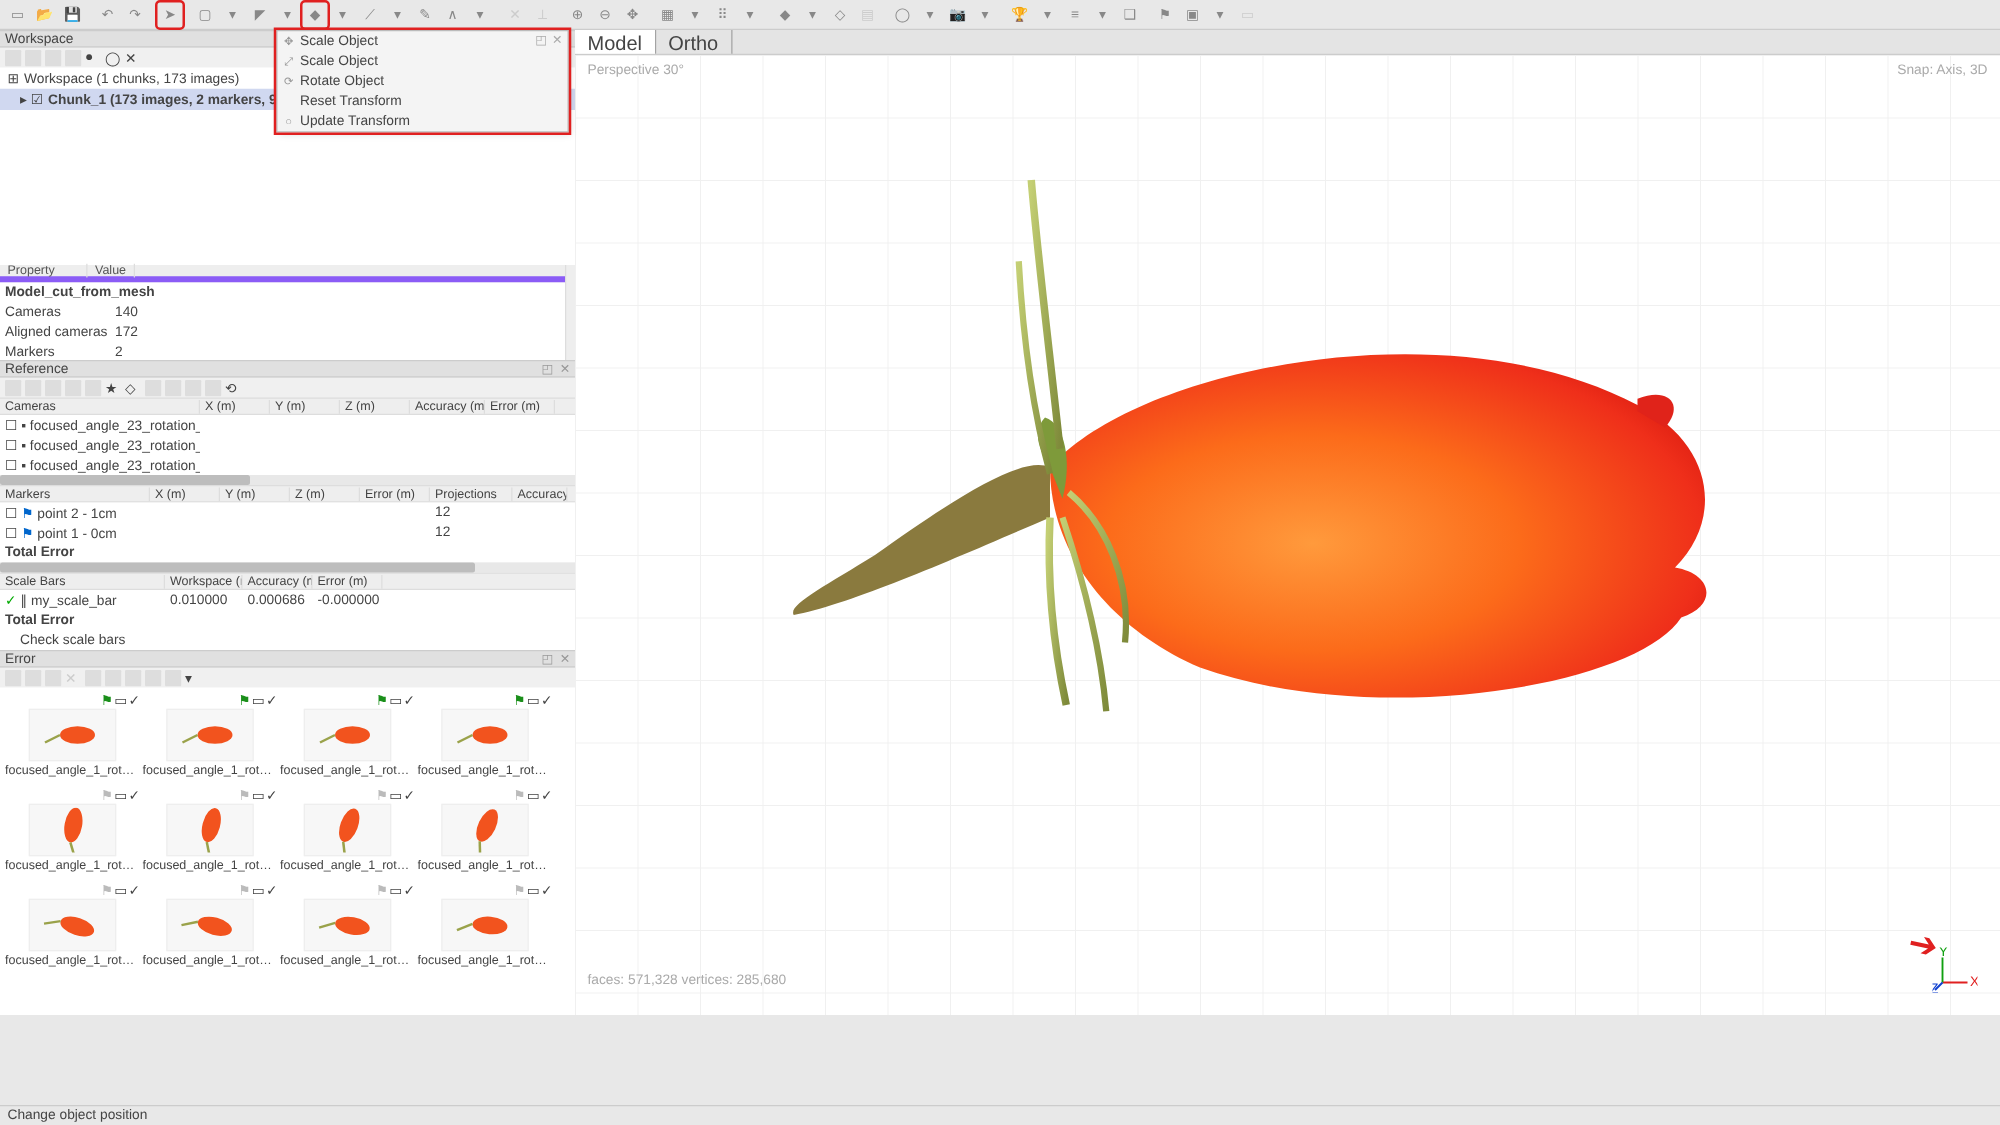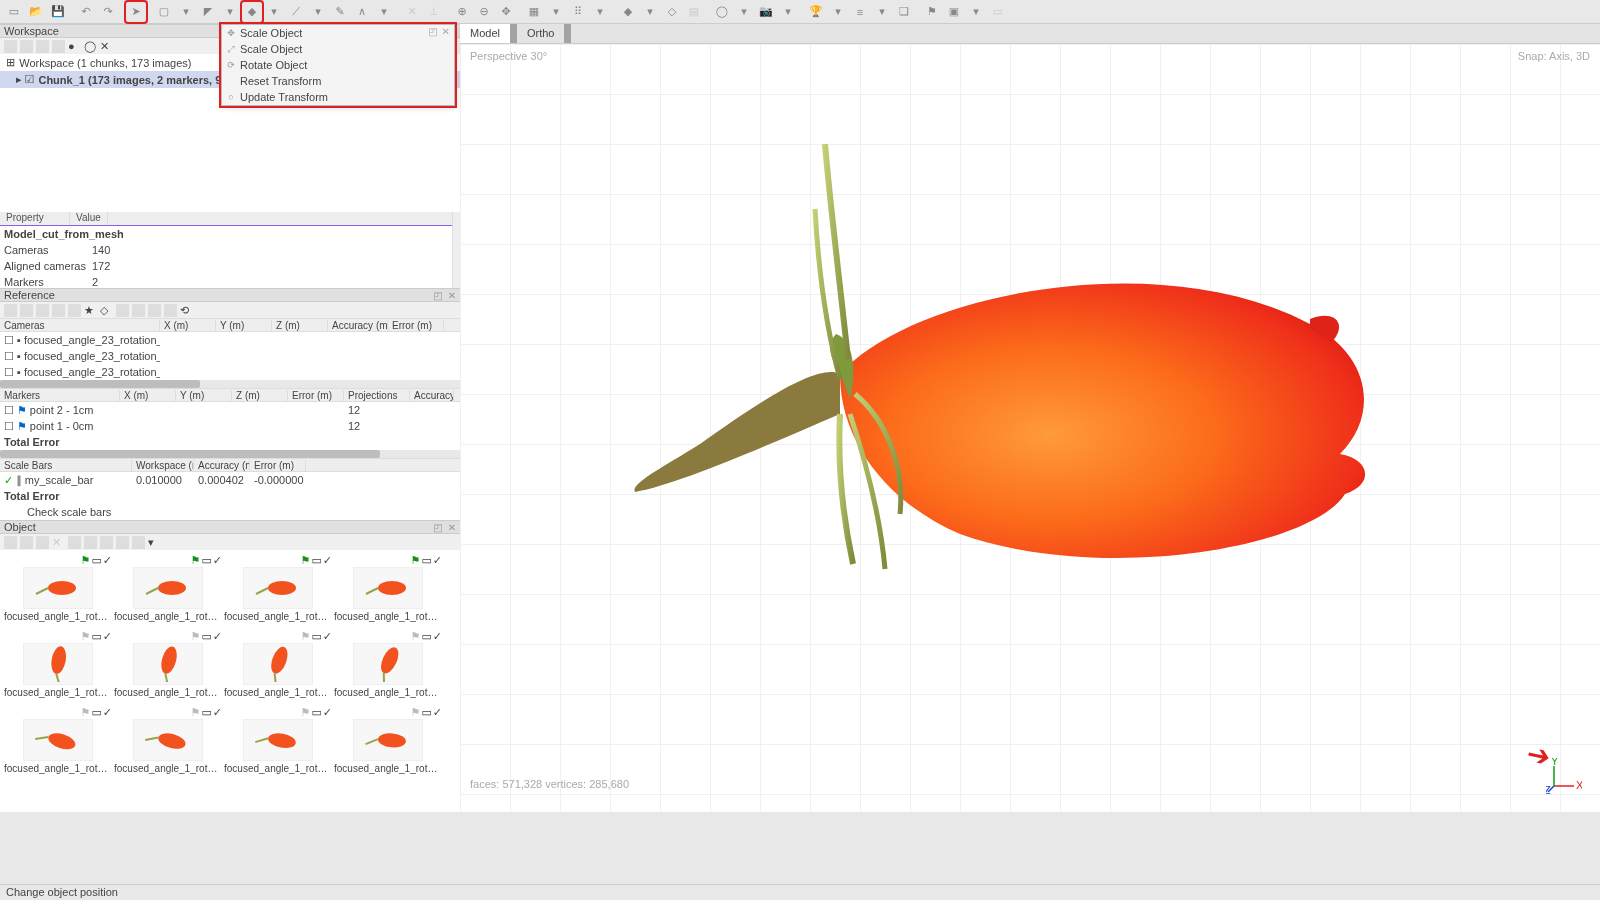--- a/index.html
+++ b/index.html
@@ -12,21 +12,21 @@
 .left{width:460px;display:flex;flex-direction:column;background:#f2f2f2}
 .right{flex:1;display:flex;flex-direction:column;background:#fff;position:relative}
 .panel-head{height:14px;background:#e0e0e0;border-top:1px solid #ccc;border-bottom:1px solid #ccc;display:flex;align-items:center;padding:0 4px;font-size:10px;color:#555;position:relative}
 .panel-head .dock{position:absolute;right:2px;top:0;display:flex;gap:2px}
 .panel-head .dock span{width:12px;height:12px;display:flex;align-items:center;justify-content:center;color:#999;cursor:pointer;font-size:10px}
 .mini-tb{height:16px;background:#f0f0f0;display:flex;align-items:center;gap:3px;padding:0 4px}
 .mini-tb span{width:13px;height:13px;background:#ddd;border-radius:1px;cursor:pointer}
 .ws-tree{background:#fff;height:158px;overflow:hidden}
 .ws-row{padding:2px 6px;display:flex;align-items:center;gap:4px}
 .ws-row.sel{background:#d0d8f0}
-.prop-head{display:flex;background:#eee;border-bottom:1px solid #8b5cf6;height:14px;}
+.prop-head{display:flex;background:#eee;border-bottom:5px solid #8b5cf6;height:14px;align-items:center}
 .prop-head div{padding:0 6px;font-size:10px;color:#555;border-right:1px solid #ddd}
 .prop-body{background:#fff;height:62px;overflow:hidden}
 .prop-row{display:flex;height:16px;align-items:center}
 .prop-row div:first-child{width:88px;padding-left:4px}
 .prop-row div:last-child{padding-left:4px}
 .prop-row.b div{font-weight:bold}
 .tbl-head{display:flex;background:#eee;height:14px;align-items:center;border-top:1px solid #ddd;border-bottom:1px solid #ddd}
 .tbl-head div{padding:0 4px;font-size:10px;border-right:1px solid #ddd;overflow:hidden;white-space:nowrap}
 .tbl-body{background:#fff}
 .tbl-row{display:flex;height:16px;align-items:center}
@@ -37,21 +37,21 @@
 .scale .c0{width:132px}.scale .c1{width:62px}.scale .c2{width:56px}.scale .c3{width:56px}
 .sb-track{height:8px;background:#e8e8e8;position:relative}
 .sb-thumb{position:absolute;height:8px;background:#bdbdbd;border-radius:2px}
 .photos{flex:1;overflow:hidden;background:#fff;padding:4px}
 .ph-grid{display:flex;flex-wrap:wrap;gap:2px 2px}
 .ph-item{width:108px;height:74px;display:flex;flex-direction:column;align-items:center;position:relative}
 .ph-flags{align-self:flex-end;display:flex;gap:1px;font-size:9px;color:#888}
 .ph-thumb{width:70px;height:42px;background:#f7f7f7;border:1px solid #eee;display:flex;align-items:center;justify-content:center;position:relative}
 .ph-name{font-size:10px;margin-top:2px;text-align:center;white-space:nowrap;overflow:hidden;text-overflow:ellipsis;width:100%}
 .tabs{height:20px;background:#e4e4e4;display:flex;border-bottom:1px solid #ccc}
-.tab{padding:3px 10px;border-right:7px solid #a3a3a3;cursor:pointer;font-size:11px}
+.tab{padding:3px 10px;border-right:1px solid #a3a3a3;cursor:pointer;font-size:16px}
 .tab.active{background:#fff}
 .viewport{flex:1;position:relative;background:#fff;overflow:hidden}
 .grid-bg{position:absolute;inset:0;background-image:linear-gradient(#f0f0f0 1px,transparent 1px),linear-gradient(90deg,#f0f0f0 1px,transparent 1px);background-size:50px 50px}
 .vp-label-tl{position:absolute;top:6px;left:10px;color:#aaa}
 .vp-label-tr{position:absolute;top:6px;right:10px;color:#aaa}
 .vp-stats{position:absolute;bottom:22px;left:10px;color:#aaa}
 .axis{position:absolute;bottom:18px;right:18px;width:36px;height:36px}
 .arrow-annot{position:absolute;bottom:40px;right:50px;color:#e02020;font-size:28px;transform:rotate(12deg)}
 .status-bar{position:absolute;bottom:0;left:0;right:0;height:16px;background:#e8e8e8;border-top:1px solid #ccc;padding:1px 6px;font-size:11px;color:#444}
 .ctx-menu{position:absolute;top:24px;left:221px;width:234px;background:#f4f4f4;border:1px solid #bbb;box-shadow:2px 2px 6px rgba(0,0,0,.15);outline:2px solid #e02020;z-index:10}
@@ -284,34 +284,34 @@
       <div class="tbl-head">
         <div class="c0">Scale Bars</div>
           <div class="c1">Workspace (m)</div>
           <div class="c2">Accuracy (m)</div>
           <div class="c3">Error (m)</div>
       </div>
       <div class="tbl-body">
         <div class="tbl-row">
             <div class="c0"><span style="color:#0a0">✓</span> ∥ <span>my_scale_bar</span></div>
             <div class="c1">0.010000</div>
-            <div class="c2">0.000402</div>
+            <div class="c2">0.000686</div>
             <div class="c3">-0.000000</div>
           </div>
         <div class="tbl-row b">
             <div class="c0">Total Error</div>
           </div>
         <div class="tbl-row">
-            <div class="c0" style="padding-left:27px">Check scale bars</div>
+            <div class="c0" style="padding-left:16px">Check scale bars</div>
           </div>
       </div>
     </div>
 
     <div class="panel-head">
-        <span>Object</span>
+        <span>Error</span>
       <div class="dock">
           <span>◰</span>
           <span>✕</span>
         </div>
     </div>
     <div class="mini-tb">
       <span></span>
         <span></span>
         <span></span>
         <span style="background:none;color:#ccc">✕</span>

